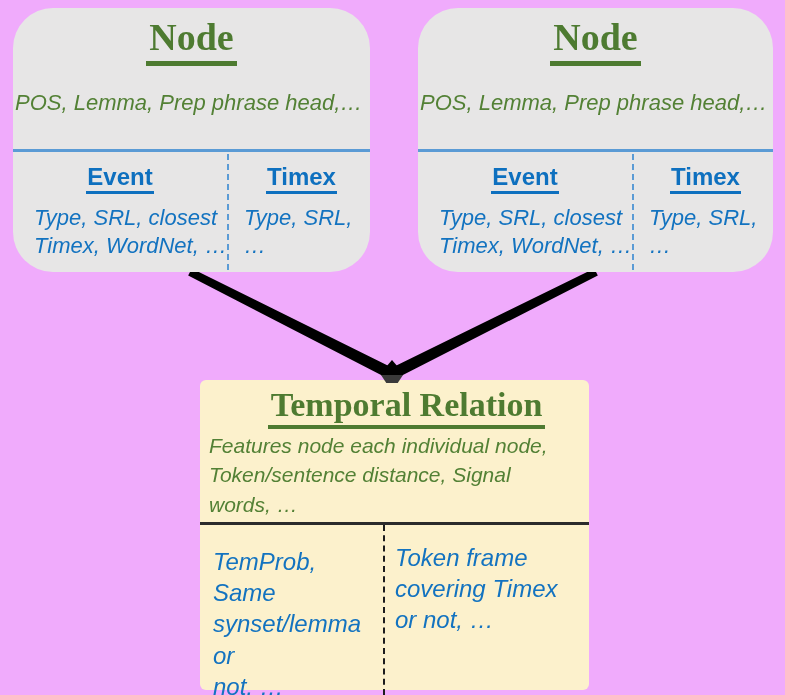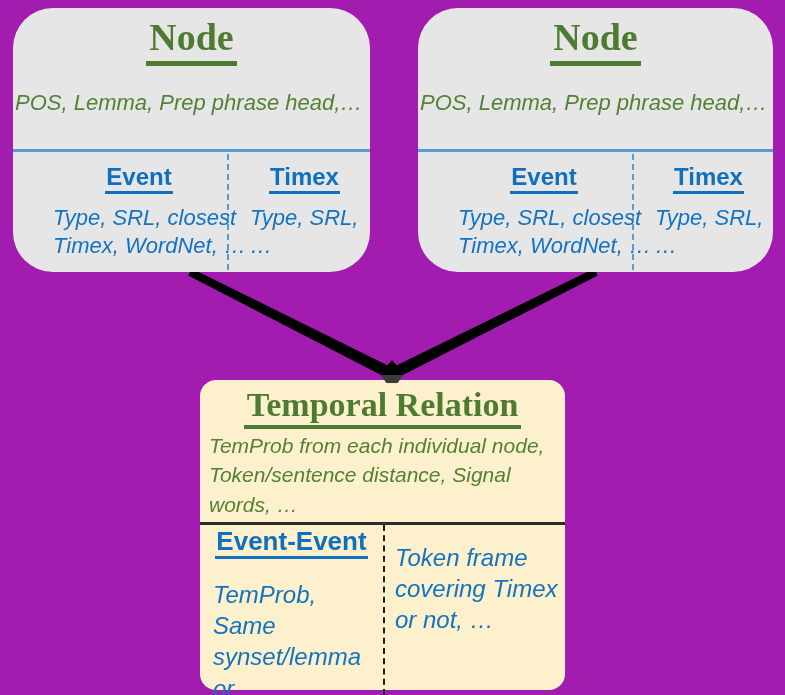--- a/index.html
+++ b/index.html
@@ -1,32 +1,32 @@
 <!DOCTYPE html>
 <html><head>
 <meta charset="utf-8">
 <style>
   html,body { margin:0; padding:0; background:#000; }
   .canvas {
-    position:relative; width:785px; height:695px; background:#a21caf;
+    position:relative; width:785px; height:695px; background:#f0abfc;
     font-family:"Liberation Sans", sans-serif; overflow:hidden;
   }
   .arrows-svg { position:absolute; left:0; top:0; z-index:1; }
 
   
   .card { position:absolute; z-index:2; }
   .node-card {
     top:8px; width:357px; height:264px;
     background:#e7e6e6; border-radius:40px;
   }
   .node-card.left  { left:13px; }
   .node-card.right { left:418px; width:355px; }
   .relation-card {
     left:200px; top:380px; width:365px; height:310px;
-    background:#fcf1cc; border-radius:16px;
+    background:#fcf1cc; border-radius:6px;padding-left:24px;
   }
 
   
   .title-wrap { text-align:center; }
   .card-title {
     display:inline-block; font-family:"Liberation Serif", serif; font-weight:bold;
     color:#4e7b31; border-bottom:5px solid #4e7b31; line-height:1.05;
     padding:0 3px 3px 3px; margin-top:10px;
   }
   .node-card .card-title { font-size:38px; }
@@ -42,23 +42,23 @@
   
   .hline { position:absolute; left:0; right:0; height:3px; }
   .node-card .hline { top:141px; background:#5b9bd5; }
   .relation-card .hline { top:142px; background:#2b2b2b; }
   .vdivider { position:absolute; width:0; }
   .node-card .vdivider { left:214px; top:146px; bottom:2px; border-left:2px dashed #5b9bd5; }
   .relation-card .vdivider { left:183px; top:145px; height:170px; border-left:2px dashed #1c1c1c; }
 
   
   .col { position:absolute; }
-  .node-card .col { top:147px;margin-left:19px; }
+  .node-card .col { top:147px; }
   .node-card .col.c1 { left:0; width:214px; }
-  .node-card .col.c2 { left:207px; right:0; }
+  .node-card .col.c2 { left:220px; right:0; }
   .relation-card .col { top:146px; }
   .relation-card .col.c1 { left:0; width:183px; }
   .relation-card .col.c2 { left:185px; right:0; }
 
   .col-header-wrap { text-align:center; }
   .node-card .col-header-wrap { margin-top:9px; }
   .relation-card .col-header-wrap { margin-top:1px; }
   .col-header {
     display:inline-block; font-weight:bold; color:#0e70bf;
     border-bottom:3px solid #0e70bf; line-height:1.12; padding:0 1px;
@@ -137,29 +137,26 @@
       </div>
       <div class="col-features">Type, SRL,
 …</div>
     </div>
   </div>
 
   <div class="card relation-card">
     <div class="title-wrap">
       <span class="card-title">Temporal Relation</span>
     </div>
-    <div class="attrs">TemProb from each individual node,
+    <div class="attrs">Features node each individual node,
 Token/sentence distance, Signal
 words, …</div>
     <div class="hline"></div>
     <div class="vdivider"></div>
     <div class="col c1">
-      <div class="col-header-wrap">
-        <span class="col-header">Event-Event</span>
-      </div>
       <div class="col-features">TemProb, Same
 synset/lemma or
 not, …</div>
     </div>
     <div class="col c2">
       <div class="col-features">Token frame
 covering Timex
 or not, …</div>
     </div>
   </div>

